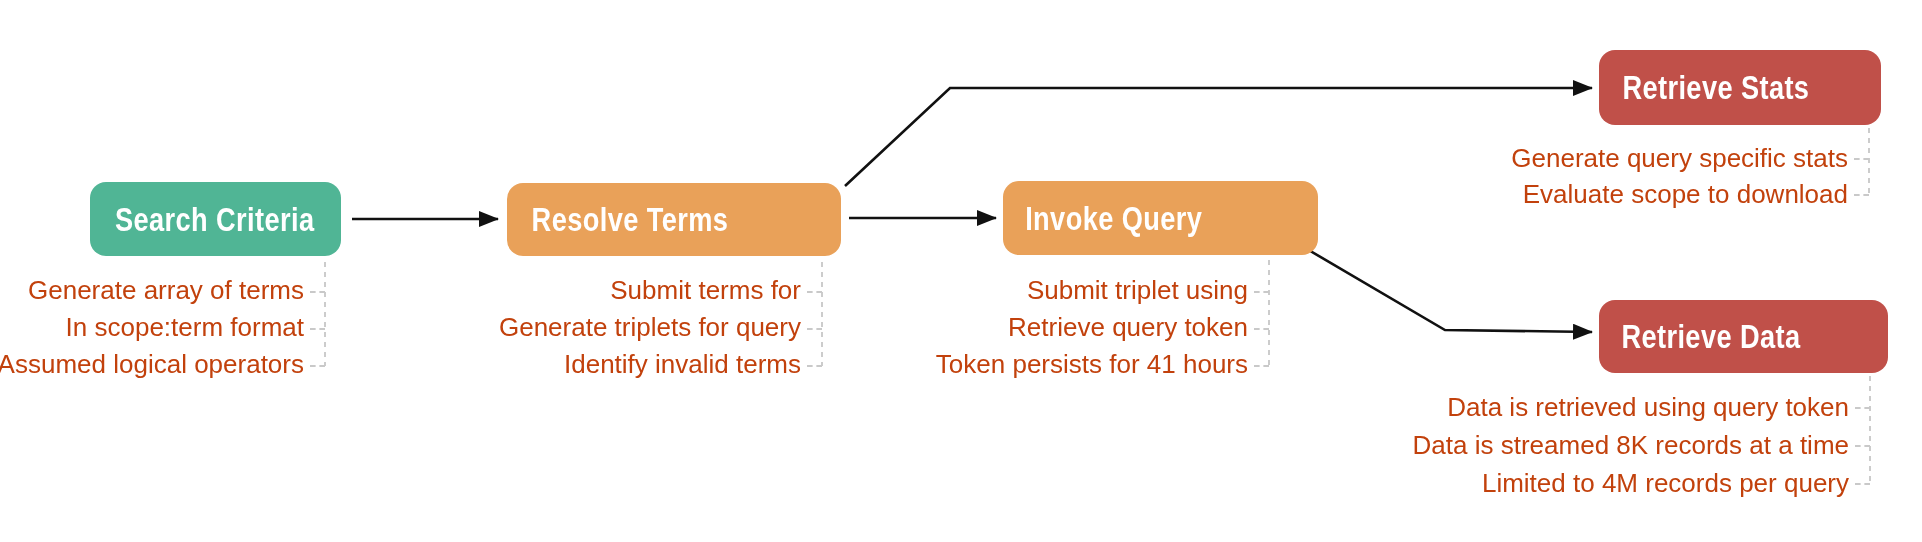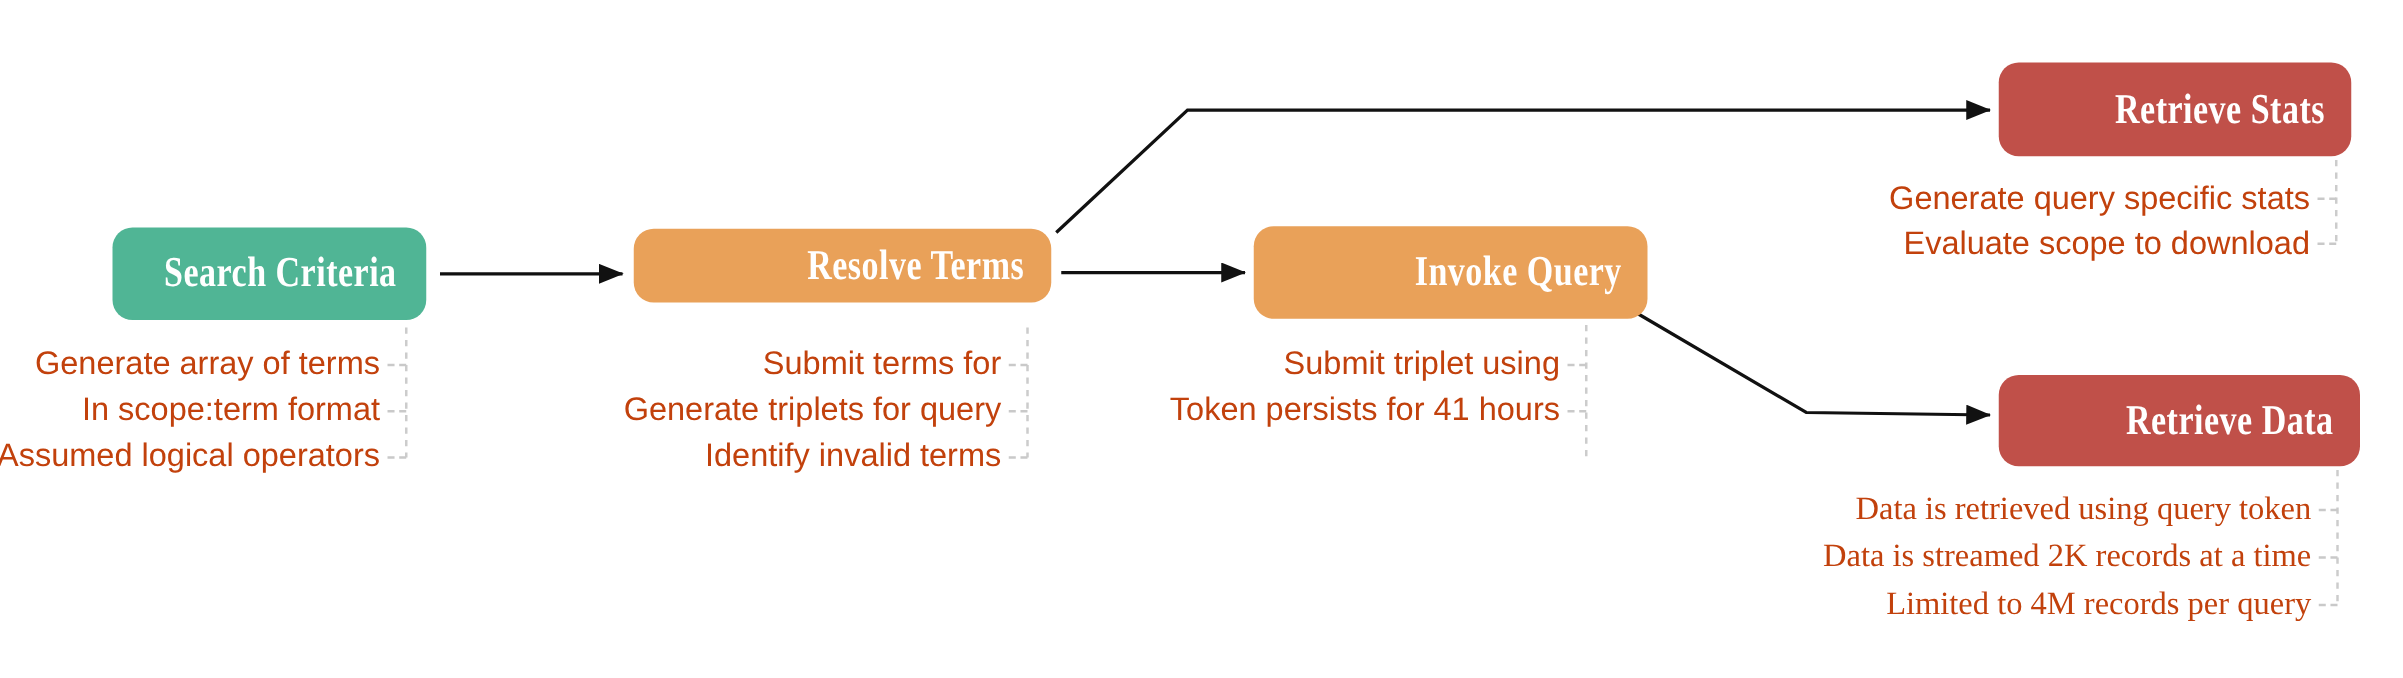--- a/index.html
+++ b/index.html
@@ -18,22 +18,21 @@
     pointer-events: none;
   }
   .edge { stroke: #111111; stroke-width: 2.6; fill: none; }
   .vline { stroke: #cccccc; stroke-width: 2; fill: none; stroke-dasharray: 5 5; }
 
   .node {
     position: absolute;
     border-radius: 16px;
     display: flex;
     align-items: center;
-    justify-content: flex-end;
-    font-family: Liberation Serif, serif;
+    justify-content: flex-start;
   }
   .node-label {
     color: #ffffff;
     font-weight: 700;
     font-size: 34px;
     letter-spacing: 0.5px;
     display: inline-block;
     transform: scaleX(0.80);
     white-space: nowrap;
   }
@@ -45,21 +44,21 @@
     align-items: flex-end;
   }
   .note-row {
     display: flex;
     align-items: center;
     justify-content: flex-end;
     height: 37px;
     white-space: nowrap;
   }
   .notes-tight .note-row { height: 36px; }
-  .notes-wide  .note-row { height: 38px; font-family: Liberation Serif, serif; }
+  .notes-wide  .note-row { height: 38px; }
   .note-text {
     color: #c2410c;
     font-size: 26px;
   }
   .note-stub {
     display: inline-block;
     width: 15px;
     border-top: 2px dashed #c9c9c9;
     margin-left: 6px;
     margin-top: 2px;
@@ -86,21 +85,21 @@
     <path class="vline" d="M822,262 V366"></path>
     <path class="vline" d="M1269,260 V366"></path>
     <path class="vline" d="M1869,128 V196"></path>
     <path class="vline" d="M1870,376 V484"></path>
   </svg>
 
   <div class="node" style="left: 90px; top: 182px; width: 251px; height: 74px; background-color: rgb(80, 181, 149);">
     <span class="node-label">Search Criteria</span>
   </div>
 
-  <div class="node" style="left: 507px; top: 183px; width: 334px; height: 59px; background-color: rgb(233, 161, 89);">
+  <div class="node" style="left: 507px; top: 183px; width: 334px; height: 73px; background-color: rgb(233, 161, 89);">
     <span class="node-label">Resolve Terms</span>
   </div>
 
   <div class="node" style="left: 1003px; top: 181px; width: 315px; height: 74px; background-color: rgb(233, 161, 89);">
     <span class="node-label">Invoke Query</span>
   </div>
 
   <div class="node" style="left: 1599px; top: 50px; width: 282px; height: 75px; background-color: rgb(192, 80, 73);">
     <span class="node-label">Retrieve Stats</span>
   </div>
@@ -138,20 +137,24 @@
       <span class="note-stub"></span>
     </div>
   </div>
 
   <div class="notes" style="right:653px; top:272px;">
     <div class="note-row">
       <span class="note-text">Submit triplet using</span>
       <span class="note-stub"></span>
     </div>
     <div class="note-row">
+      <span class="note-text">Retrieve query token</span>
+      <span class="note-stub"></span>
+    </div>
+    <div class="note-row">
       <span class="note-text">Token persists for 41 hours</span>
       <span class="note-stub"></span>
     </div>
   </div>
 
   <div class="notes notes-tight" style="right:53px; top:140px;">
     <div class="note-row">
       <span class="note-text">Generate query specific stats</span>
       <span class="note-stub"></span>
     </div>
@@ -160,21 +163,21 @@
       <span class="note-stub"></span>
     </div>
   </div>
 
   <div class="notes notes-wide" style="right:52px; top:388px;">
     <div class="note-row">
       <span class="note-text">Data is retrieved using query token</span>
       <span class="note-stub"></span>
     </div>
     <div class="note-row">
-      <span class="note-text">Data is streamed 2K records at a time</span>
+      <span class="note-text">Data is streamed 8K records at a time</span>
       <span class="note-stub"></span>
     </div>
     <div class="note-row">
       <span class="note-text">Limited to 4M records per query</span>
       <span class="note-stub"></span>
     </div>
   </div>
 
 </div>
 

